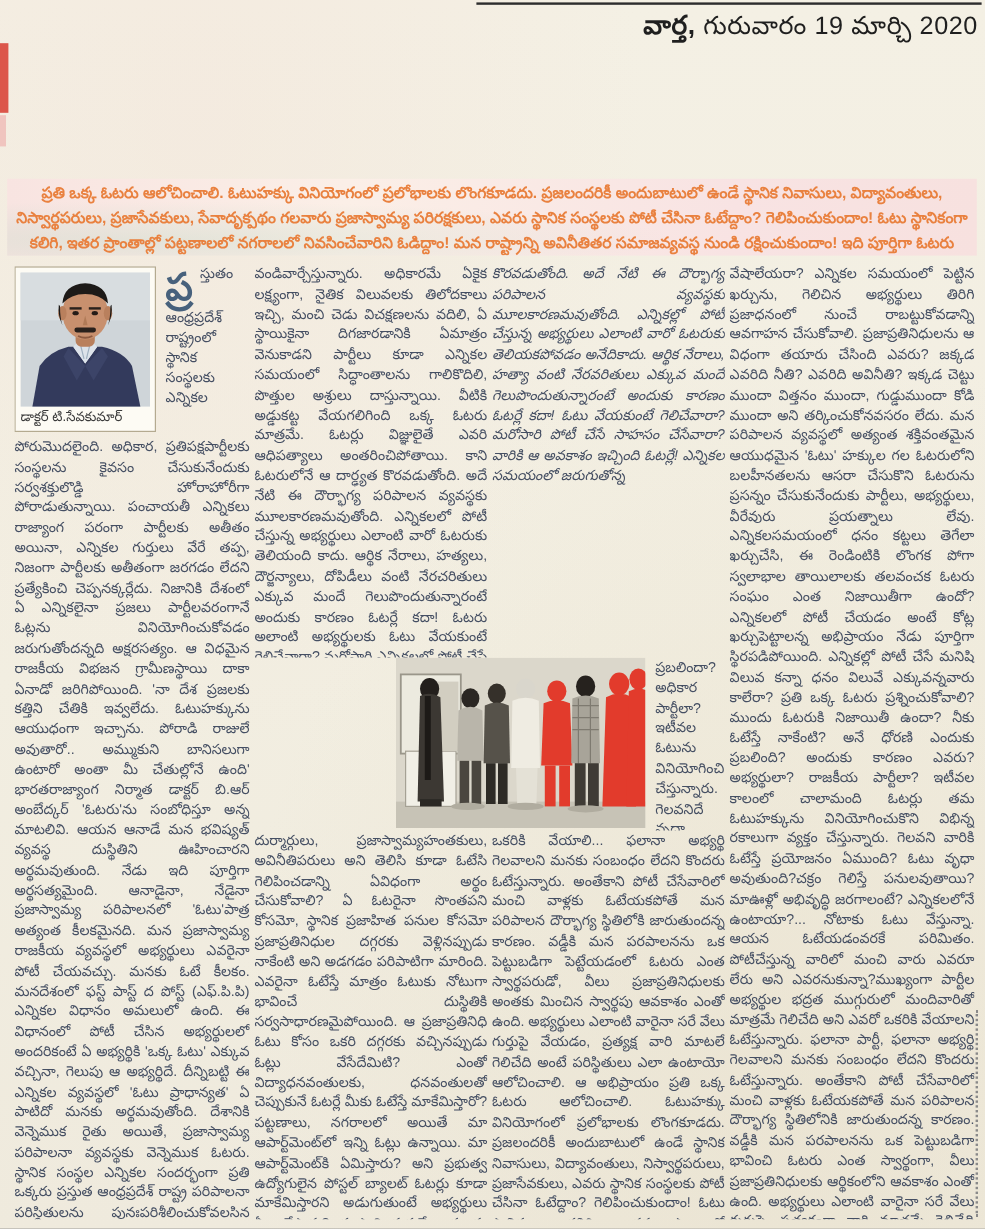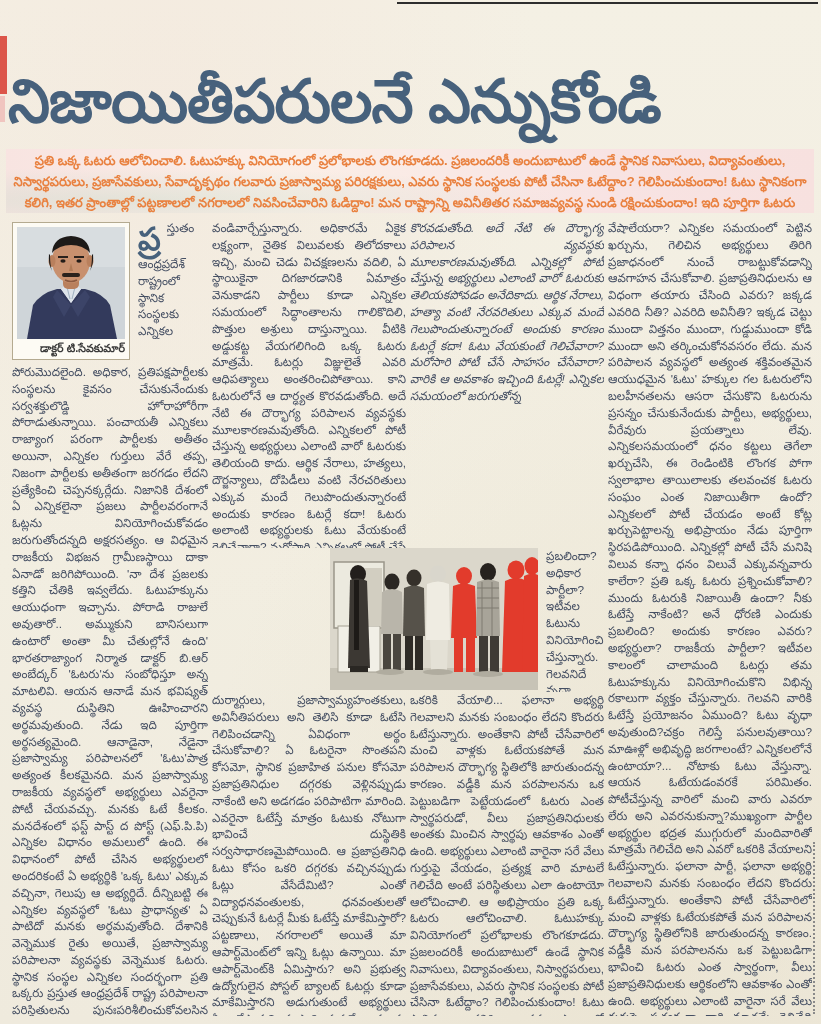--- a/index.html
+++ b/index.html
@@ -47,41 +47,43 @@
   .col3a{ left:410px; width:194px; height:328px;font-style:italic; }
   .col3b{ left:546px; top:548px; width:58px; height:144px; }
   .col3c{ left:410px; top:692px; width:194px; height:324px; }
   .col4 { left:608px; width:204px; height:796px; }
   .dropcap { float:left; font-size:32px; line-height:34px; font-weight:bold; color:#47617c;
              margin:2px 6px 0 0;text-decoration:underline; }
   
   .photo-box { float:left; width:118px; margin:2px 8px 4px 0; background:#fdfbf4;
                border:1px solid #b4aa90; padding:4px 4px 2px 4px; }
   .photo-box svg { display:block; width:108px; height:112px; }
-  .photo-caption { text-align:right; font-size:11px; font-weight:bold; color:#3a3a3a;
+  .photo-caption { text-align:left; font-size:11px; font-weight:normal; color:#3a3a3a;
                    line-height:18px; white-space:nowrap; overflow:hidden; }
   
   .queue-photo { position:absolute; left:330px; top:548px; width:208px; height:142px; overflow:hidden; }
   .queue-photo svg { display:block; width:208px; height:142px; }
   
   .dotted-edge { position:absolute; right:6px; top:842px; height:172px; width:0;
                  border-right:2px dotted #8a8a8a; }
 </style>
 </head>
 <body>
 
 <div class="page">
 
   <div class="mast-rule"></div>
+  <div class="masthead">
+    <span class="brand">వార్త,</span><span> గురువారం 19 మార్చి 2020</span>
+  </div>
 
   <div class="red-mark"></div>
   <div class="pink-mark"></div>
   <div class="dotted-edge"></div>
 
-  <div class="headline">నిజాయితీపరులనే ఎన్నుకోండి</div>
 
   <div class="standfirst">ప్రతి ఒక్క ఓటరు ఆలోచించాలి. ఓటుహక్కు వినియోగంలో ప్రలోభాలకు లొంగకూడదు. ప్రజలందరికీ అందుబాటులో ఉండే స్థానిక నివాసులు, విద్యావంతులు, నిస్వార్థపరులు, ప్రజాసేవకులు, సేవాదృక్పథం గలవారు ప్రజాస్వామ్య పరిరక్షకులు, ఎవరు స్థానిక సంస్థలకు పోటీ చేసినా ఓటేద్దాం? గెలిపించుకుందాం! ఓటు స్థానికంగా కలిగి, ఇతర ప్రాంతాల్లో పట్టణాలలో నగరాలలో నివసించేవారిని ఓడిద్దాం! మన రాష్ట్రాన్ని అవినీతితర సమాజవ్యవస్థ నుండి రక్షించుకుందాం! ఇది పూర్తిగా ఓటరు బాధ్యతే!</div>
 
   <div class="col col1">
     <div class="photo-box">
       <svg viewBox="0 0 108 112" xmlns="http://www.w3.org/2000/svg">
         <rect x="0" y="0" width="108" height="112" fill="#cfd5d9"></rect>
         <rect x="0" y="0" width="108" height="40" fill="#d8dde0"></rect>
 
         <path d="M10 112 L16 78 Q24 66 40 62 L68 62 Q86 66 93 78 L100 112 Z" fill="#333a5c"></path>

